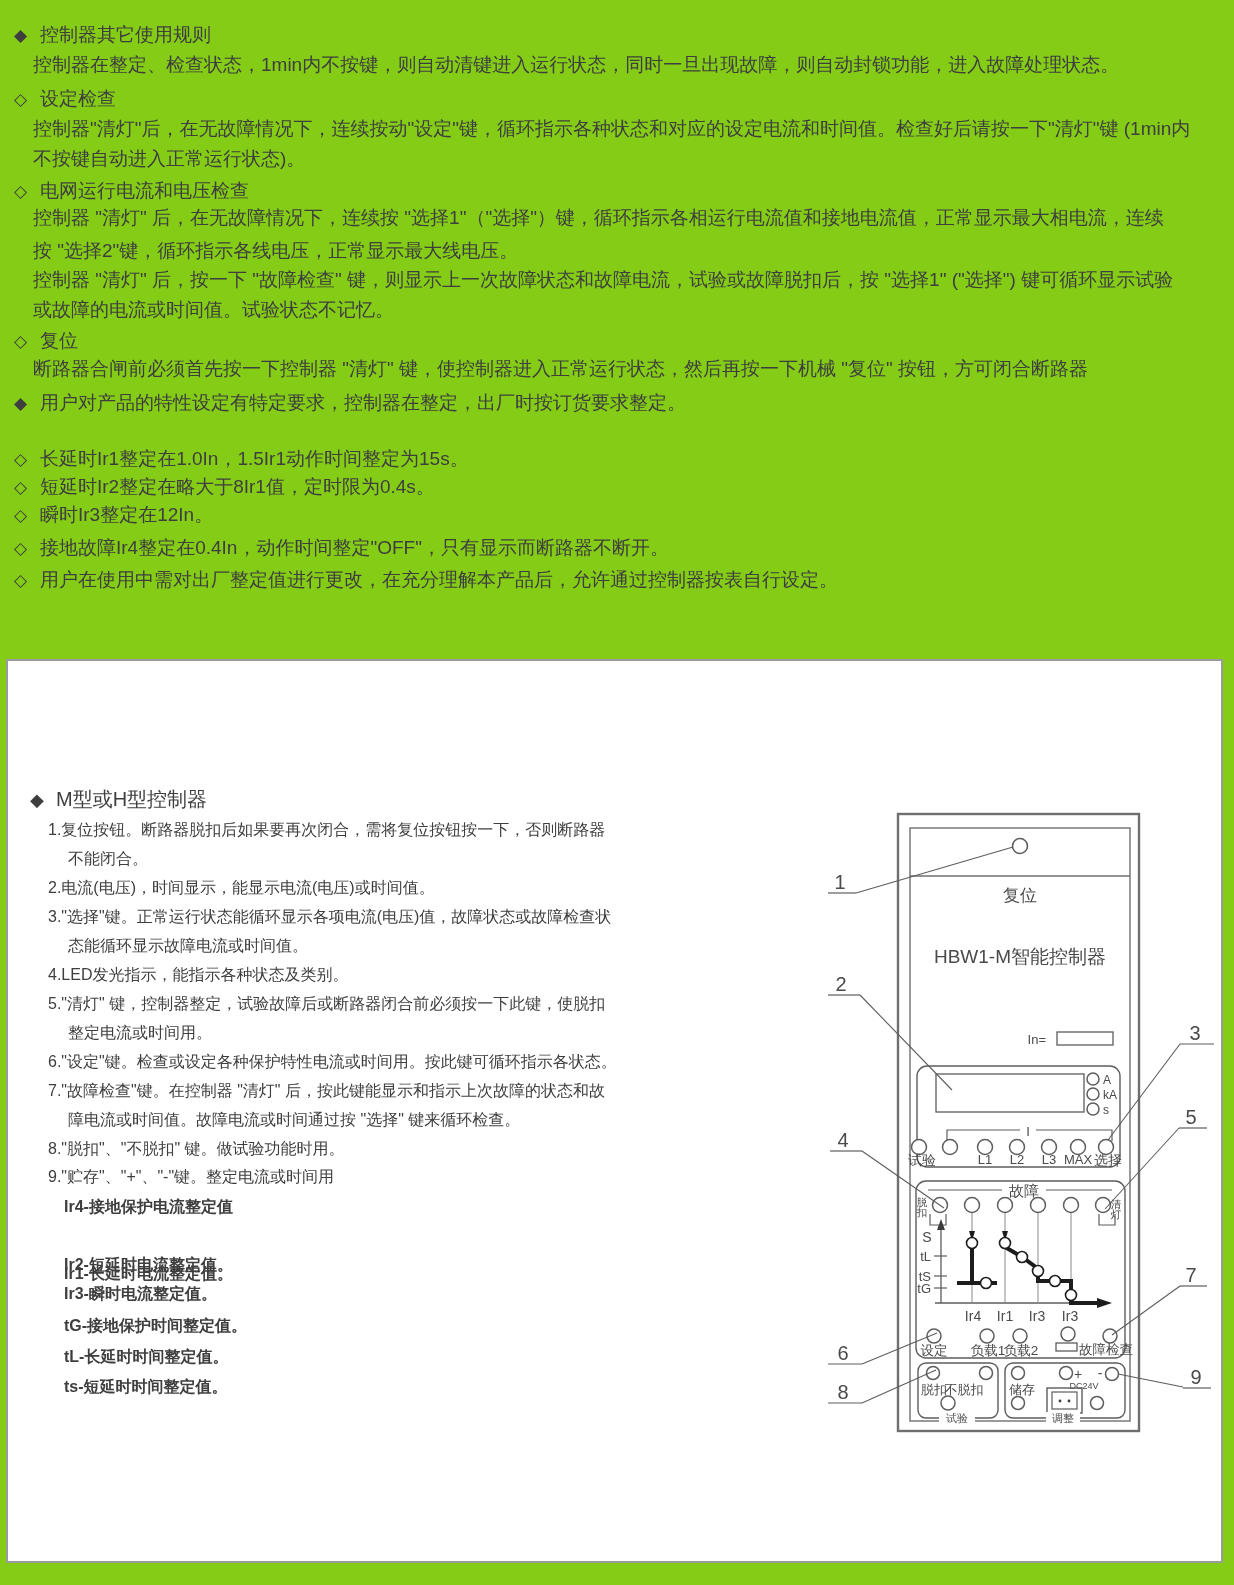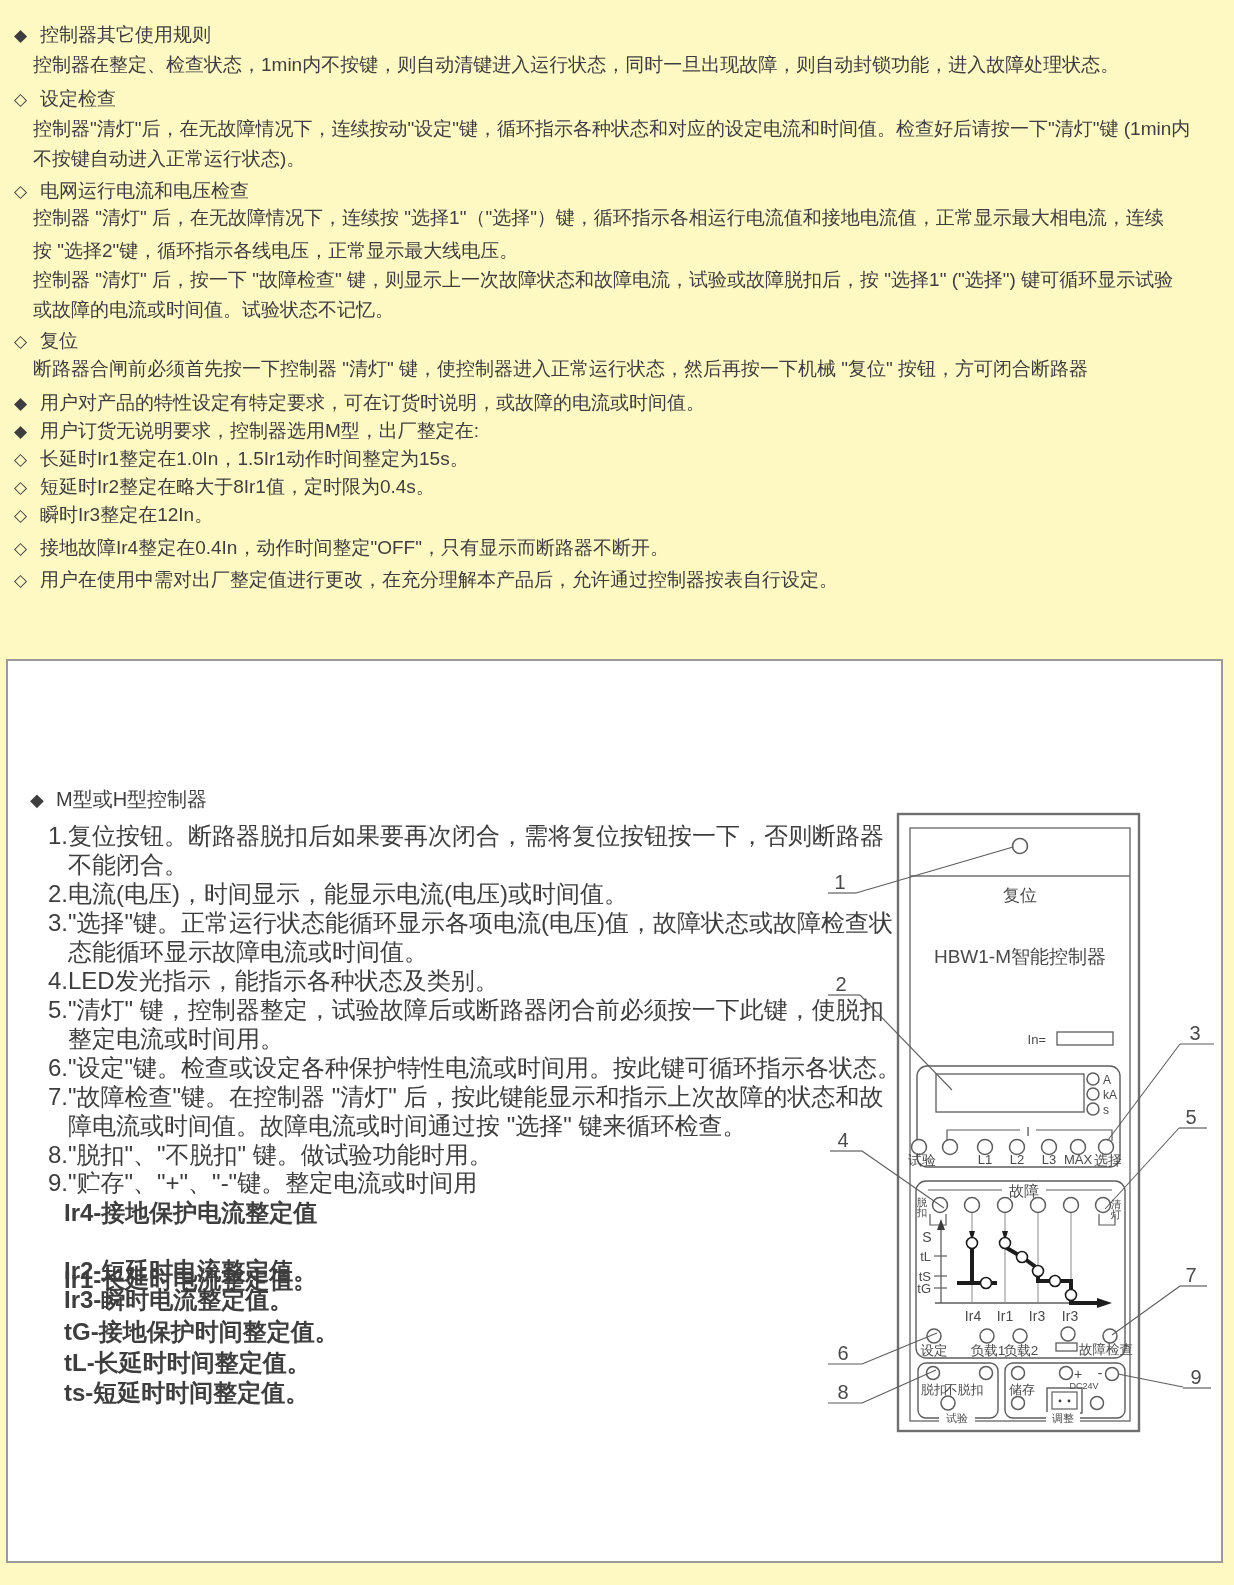--- a/index.html
+++ b/index.html
@@ -1,25 +1,25 @@
 <!DOCTYPE html>
 <html><head>
 <meta charset="utf-8">
 <style>
   html,body{margin:0;padding:0;background:#fff;}
-  .page{position:relative;width:1234px;height:1585px;background:#fef9c3;overflow:hidden;
+  .page{position:relative;width:1234px;height:1585px;background:#84cc16;overflow:hidden;
         font-family:"Liberation Sans","DejaVu Sans",sans-serif;color:#3e3e3e;}
   .tl{position:absolute;left:14px;font-size:19px;white-space:nowrap;color:#3e3e3e;}
   .tl .mk{display:inline-block;width:26px;font-size:17px;}
   .tl.ind{left:33px;}
   .outer-box{position:absolute;left:6px;top:659px;width:1217px;height:904px;
              border:2px solid #9b9b9b;box-sizing:border-box;background:#fff;}
   .bh{position:absolute;left:30px;top:786px;font-size:20px;white-space:nowrap;color:#3e3e3e;}
   .bh .mk{display:inline-block;width:26px;font-size:18px;}
-  .bl{position:absolute;left:48px;font-size:24px;white-space:nowrap;color:#3e3e3e;}
+  .bl{position:absolute;left:48px;font-size:16px;white-space:nowrap;color:#3e3e3e;}
   .bl.c{left:68px;}
   .bl.s{left:64px;font-weight:bold;}
   .vlab{position:absolute;width:12px;font-size:10.5px;line-height:10px;color:#4a4a4a;
         text-align:center;word-break:break-all;}
   svg text{fill:#4a4a4a;font-family:"Liberation Sans","DejaVu Sans",sans-serif;}
 </style>
 </head>
 <body>
 
 <div class="page">
@@ -29,22 +29,21 @@
   <div class="tl" style="top:86px"><span class="mk">◇</span><span>设定检查</span></div>
   <div class="tl ind" style="top:116px"><span>控制器"清灯"后，在无故障情况下，连续按动"设定"键，循环指示各种状态和对应的设定电流和时间值。检查好后请按一下"清灯"键 (1min内</span></div>
   <div class="tl ind" style="top:146px"><span>不按键自动进入正常运行状态)。</span></div>
   <div class="tl" style="top:178px"><span class="mk">◇</span><span>电网运行电流和电压检查</span></div>
   <div class="tl ind" style="top:205px"><span>控制器 "清灯" 后，在无故障情况下，连续按 "选择1"（"选择"）键，循环指示各相运行电流值和接地电流值，正常显示最大相电流，连续</span></div>
   <div class="tl ind" style="top:238px"><span>按 "选择2"键，循环指示各线电压，正常显示最大线电压。</span></div>
   <div class="tl ind" style="top:267px"><span>控制器 "清灯" 后，按一下 "故障检查" 键，则显示上一次故障状态和故障电流，试验或故障脱扣后，按 "选择1" ("选择") 键可循环显示试验</span></div>
   <div class="tl ind" style="top:297px"><span>或故障的电流或时间值。试验状态不记忆。</span></div>
   <div class="tl" style="top:328px"><span class="mk">◇</span><span>复位</span></div>
   <div class="tl ind" style="top:356px"><span>断路器合闸前必须首先按一下控制器 "清灯" 键，使控制器进入正常运行状态，然后再按一下机械 "复位" 按钮，方可闭合断路器</span></div>
-  <div class="tl" style="top:390px"><span class="mk">◆</span><span>用户对产品的特性设定有特定要求，可在订货时说明，或故障的电流或时间值。</span></div>
-  <div class="tl" style="top:418px"><span class="mk">◆</span><span>用户订货无说明要求，控制器选用M型，出厂整定在:</span></div>
+  <div class="tl" style="top:390px"><span class="mk">◆</span><span>用户对产品的特性设定有特定要求，控制器在整定，出厂时按订货要求整定。</span></div>
   <div class="tl" style="top:446px"><span class="mk">◇</span><span>长延时Ir1整定在1.0In，1.5Ir1动作时间整定为15s。</span></div>
   <div class="tl" style="top:474px"><span class="mk">◇</span><span>短延时Ir2整定在略大于8Ir1值，定时限为0.4s。</span></div>
   <div class="tl" style="top:502px"><span class="mk">◇</span><span>瞬时Ir3整定在12In。</span></div>
   <div class="tl" style="top:535px"><span class="mk">◇</span><span>接地故障Ir4整定在0.4In，动作时间整定"OFF"，只有显示而断路器不断开。</span></div>
   <div class="tl" style="top:567px"><span class="mk">◇</span><span>用户在使用中需对出厂整定值进行更改，在充分理解本产品后，允许通过控制器按表自行设定。</span></div>
 
   <div class="outer-box"></div>
 
   <div class="bh"><span class="mk">◆</span><span>M型或H型控制器</span></div>
 

